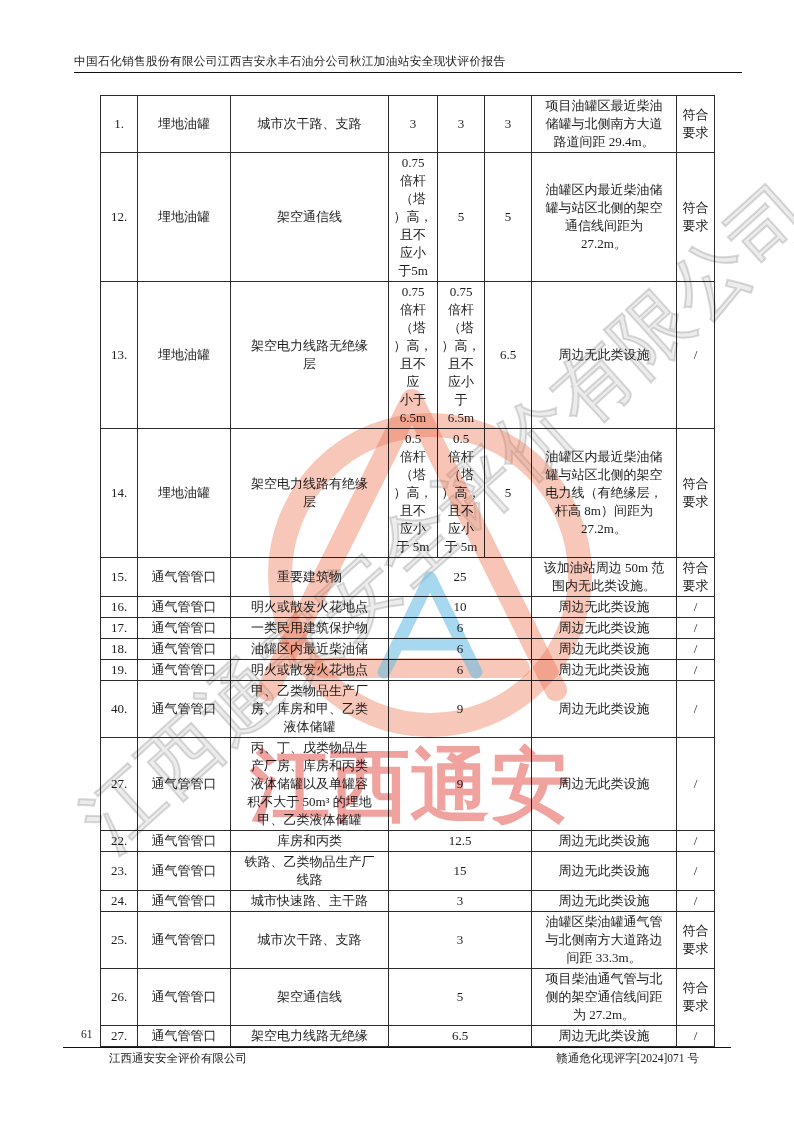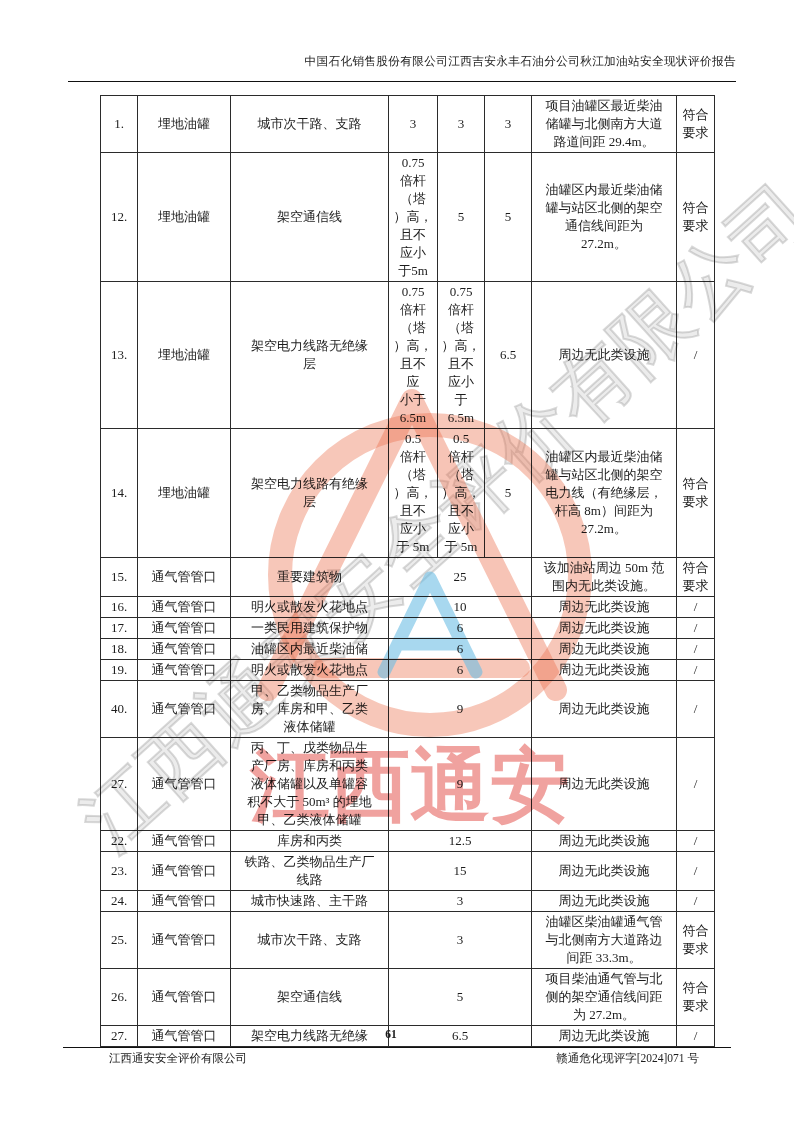--- a/index.html
+++ b/index.html
@@ -4,38 +4,38 @@
 <style>
   html,body { margin:0; padding:0; background:#e8e8e8; }
   .page {
     position:relative; width:794px; height:1123px; margin:0 auto;
     background:#ffffff; overflow:hidden;
     font-family:"Liberation Serif","DejaVu Serif",serif;
     color:#1c1c1c;
   }
   
   .doc-header {
-    position:absolute; left:68px; top:54px; width:668px;
-    text-align:right; font-size:11.7px; letter-spacing:.3px;
-    border-bottom:1.6px solid #111; padding-bottom:12px;
+    position:absolute; left:74px; top:54px; width:668px;
+    text-align:left; font-size:11.7px; letter-spacing:.3px;
+    border-bottom:1.6px solid #111; padding-bottom:3px;
   }
   
   table.compliance {
     position:absolute; left:100px; top:95px; width:614px;
     border-collapse:collapse; table-layout:fixed;
   }
   table.compliance td {
     border:1px solid #2b2b2b; text-align:center; vertical-align:middle;
     padding:1px 3px; line-height:18px; font-size:13px;
     white-space:pre-line; word-break:break-all; overflow:hidden;
   }
   
   .page-number {
-    position:absolute; left:57px; top:1028px; width:668px;
-    text-align:center; font-size:11.5px;font-weight:bold;
+    position:absolute; left:81px; top:1028px; width:668px;
+    font-size:11.5px;
   }
   .footer-rule {
     position:absolute; left:63px; top:1047px; width:668px;
     border-top:1.6px solid #111;
   }
   .footer-row {
     position:absolute; left:63px; top:1051px; width:668px;
     display:flex; justify-content:space-between;
     font-size:11.5px; box-sizing:border-box; padding:0 32px 0 46px;
   }

